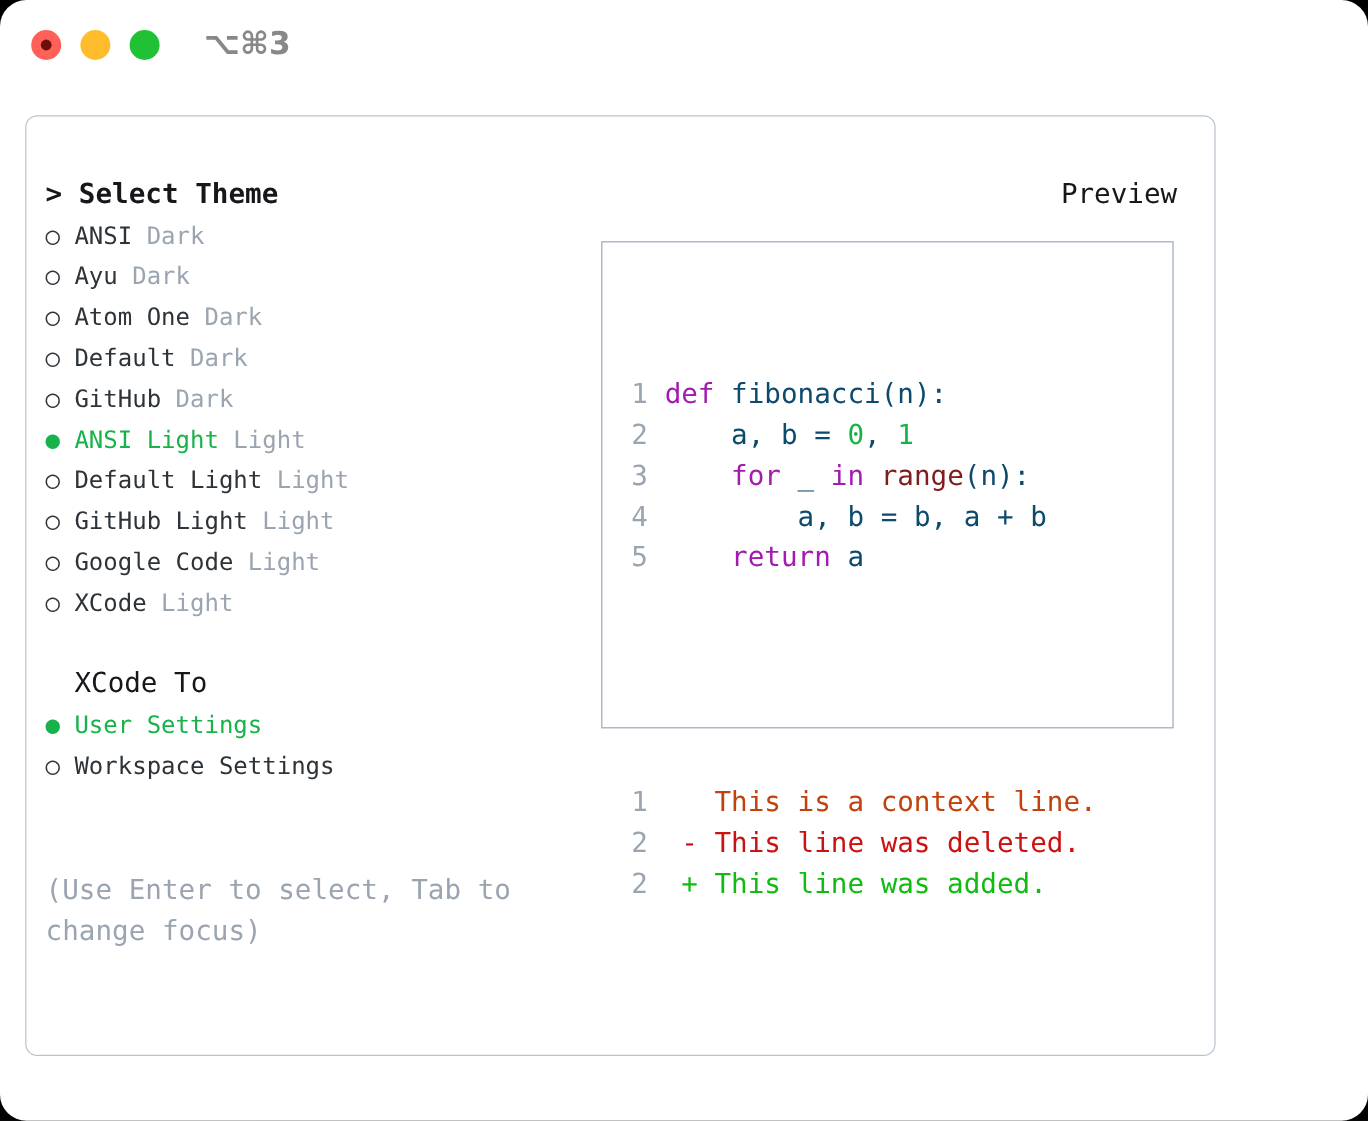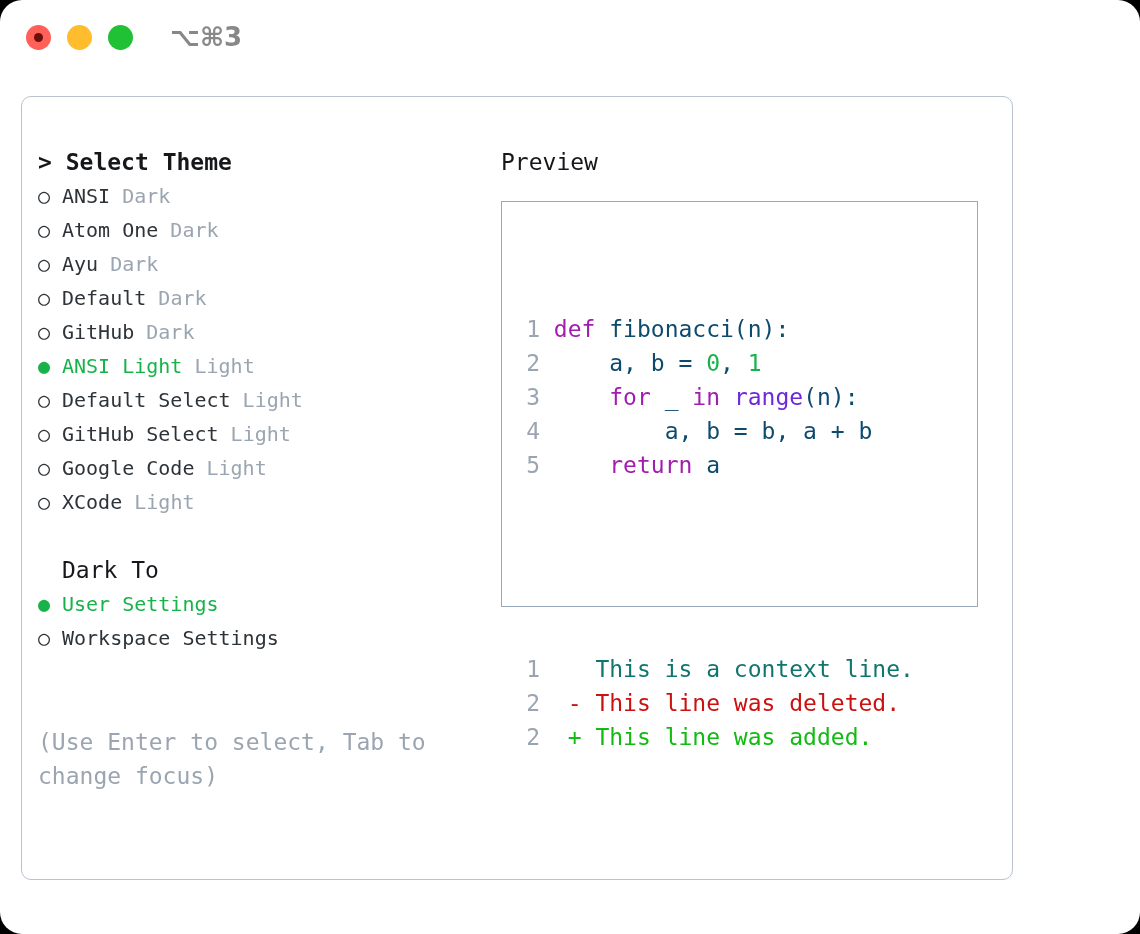--- a/index.html
+++ b/index.html
@@ -148,20 +148,21 @@
     position: absolute;
     left: 479px;
     top: 48px;
     width: 480px;
   }
   .preview-title {
     font-size: 23px;
     color: #15171a;
     line-height: 34px;
     white-space: pre;
+    text-align: right;
   }
   .preview-box {
     margin-top: 22px;
     width: 477px;
     height: 406px;
     border: 1.5px solid #9aa8bb;
     box-sizing: border-box;
     background: #ffffff;
     position: relative;
   }
@@ -175,23 +176,23 @@
   }
   .cline { white-space: pre; }
   .gutter {
     display: inline-block;
     width: 26px;
     text-align: right;
     color: #9aa5b1;
   }
   .kw   { color: #a21caf; }
   .num  { color: #17b34a; }
-  .builtin { color: #6d28d9; text-align: right; }
+  .builtin { color: #7f1d1d; text-align: right; }
   .plain { color: #0c4a6e; }
-  .ctx  { color: #0f766e; }
+  .ctx  { color: #c2410c; }
   .del  { color: #cc1111; }
   .add  { color: #11bb11; }
   .blankline { height: 34px; }
 </style>
 </head>
 <body>
 
 <div class="window">
 
   <div class="titlebar">
@@ -203,34 +204,34 @@
     <div class="shortcut">⌥⌘3</div>
   </div>
 
   <div class="panel">
 
     <div class="left-col">
       <div class="list-header"><span class="caret">&gt;</span> <span>Select Theme</span></div>
 
       <div id="theme-items">
           <div class="theme-row"><span class="bullet">○</span><span class="name">ANSI</span><span class="kind"> Dark</span></div>
+          <div class="theme-row"><span class="bullet">○</span><span class="name">Ayu</span><span class="kind"> Dark</span></div>
           <div class="theme-row"><span class="bullet">○</span><span class="name">Atom One</span><span class="kind"> Dark</span></div>
-          <div class="theme-row"><span class="bullet">○</span><span class="name">Ayu</span><span class="kind"> Dark</span></div>
           <div class="theme-row"><span class="bullet">○</span><span class="name">Default</span><span class="kind"> Dark</span></div>
           <div class="theme-row"><span class="bullet">○</span><span class="name">GitHub</span><span class="kind"> Dark</span></div>
           <div class="theme-row selected"><span class="bullet">●</span><span class="name">ANSI Light</span><span class="kind"> Light</span></div>
-          <div class="theme-row"><span class="bullet">○</span><span class="name">Default Select</span><span class="kind"> Light</span></div>
-          <div class="theme-row"><span class="bullet">○</span><span class="name">GitHub Select</span><span class="kind"> Light</span></div>
+          <div class="theme-row"><span class="bullet">○</span><span class="name">Default Light</span><span class="kind"> Light</span></div>
+          <div class="theme-row"><span class="bullet">○</span><span class="name">GitHub Light</span><span class="kind"> Light</span></div>
           <div class="theme-row"><span class="bullet">○</span><span class="name">Google Code</span><span class="kind"> Light</span></div>
           <div class="theme-row"><span class="bullet">○</span><span class="name">XCode</span><span class="kind"> Light</span></div>
         </div>
 
       <div class="spacer-row"></div>
 
-      <div class="apply-header">Dark To</div>
+      <div class="apply-header">XCode To</div>
       <div id="apply-items">
           <div class="theme-row selected"><span class="bullet">●</span><span class="name">User Settings</span></div>
           <div class="theme-row"><span class="bullet">○</span><span class="name">Workspace Settings</span></div>
         </div>
 
       <div class="spacer-row"></div>
 
       <div class="hint">(Use Enter to select, Tab to change focus)</div>
     </div>
 

